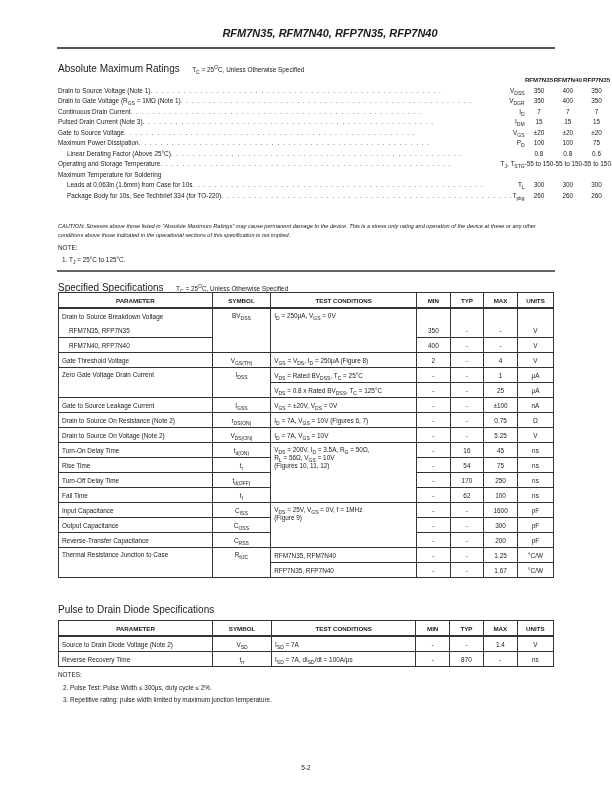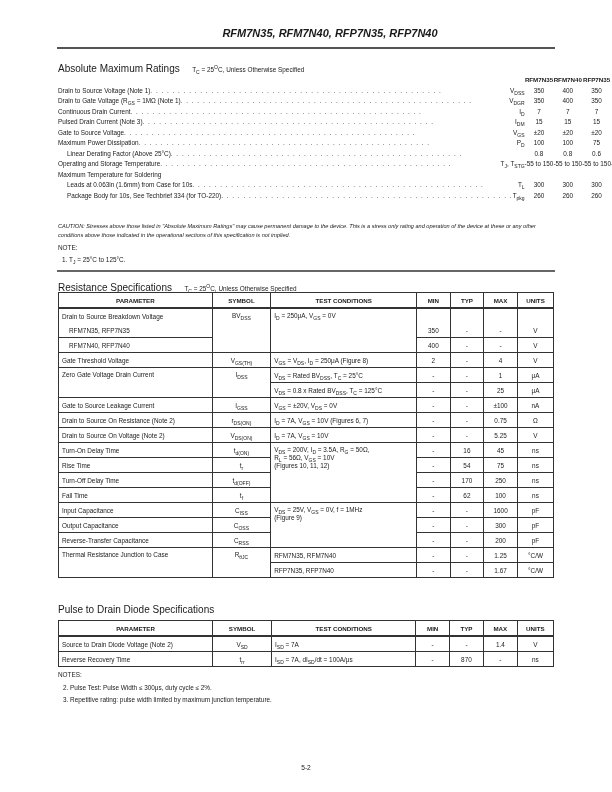--- a/index.html
+++ b/index.html
@@ -212,21 +212,21 @@
       </tbody>
   </table>
 </div>
 
 <div class="caution">CAUTION: Stresses above those listed in "Absolute Maximum Ratings" may cause permanent damage to the device. This is a stress only rating and operation of the device at these or any other conditions above those indicated in the operational sections of this specification is not implied.</div>
 <div class="note-hdr">NOTE:</div>
 <div class="note1"><span>1.  T</span><sub>J</sub><span> = 25°C to 125°C.</span></div>
 <div class="rule2"></div>
 
 <div id="es-title">
-  <span class="sec-title">Resistance Specifications</span>
+  <span class="sec-title">Specified Specifications</span>
   <span class="sec-sub">T<sub>C</sub> = 25<sup>O</sup><span>C, Unless Otherwise Specified</span></span>
 </div>
 <table class="spec" id="es-table">
   <thead>
     <tr>
       <th class="w-par">PARAMETER</th>
       <th class="w-sym">SYMBOL</th>
       <th class="w-tc">TEST CONDITIONS</th>
       <th class="w-min">MIN</th>
       <th class="w-typ">TYP</th>

